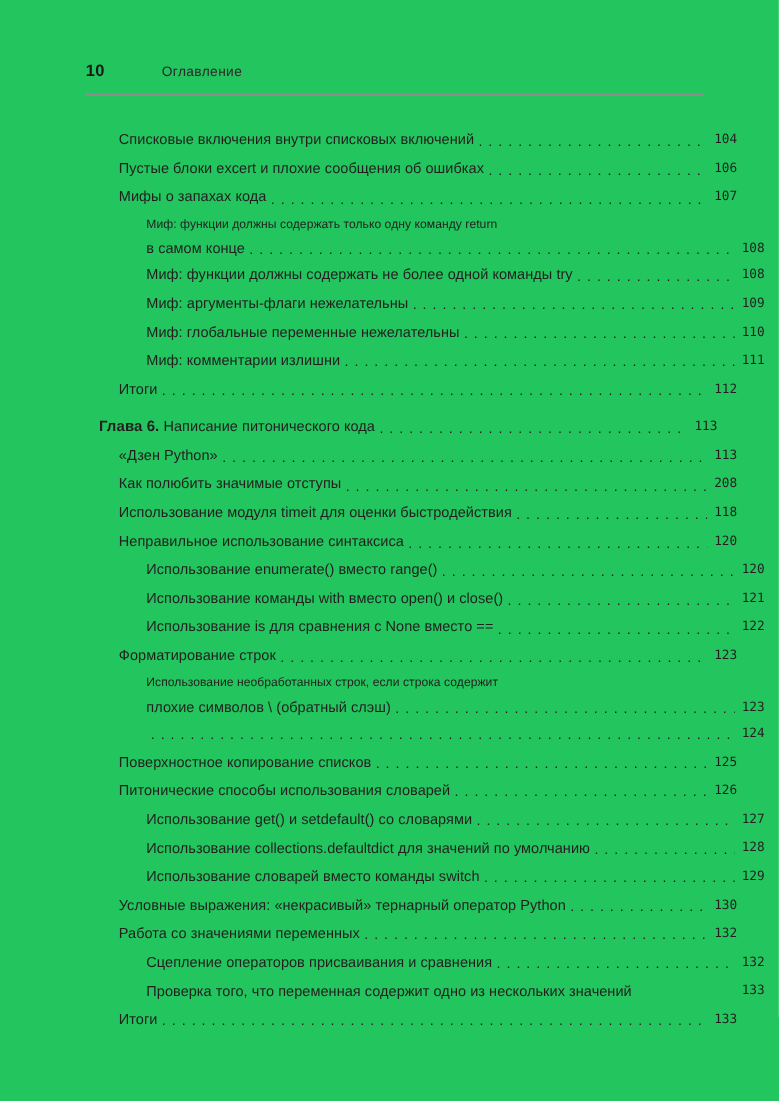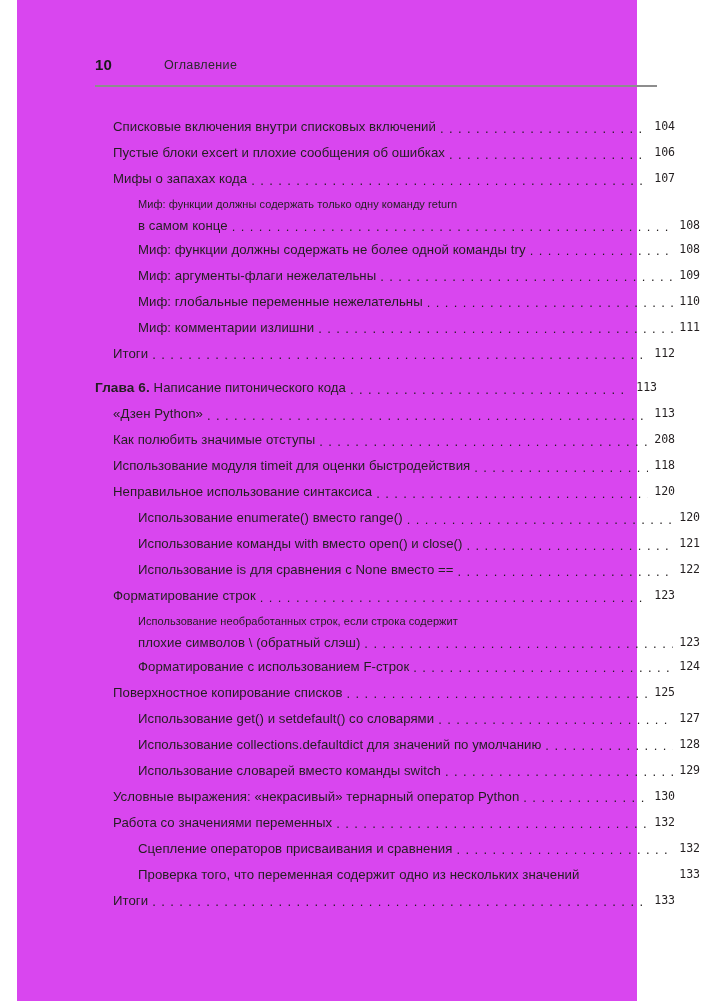--- a/index.html
+++ b/index.html
@@ -12,24 +12,23 @@
     height: 1001px;
     font-family: "Liberation Sans", sans-serif;
     color: #231f20;
     position: relative;
     overflow: hidden;
   }
 
   .page {
     position: absolute;
     left: 0; top: 0;
-    width: 620px;
+    width: 708px;
     height: 1001px;
-    background: #d946ef;
-    margin-left: 17px;
+    background: #22c55e;
   }
 
   
   .runhead {
     position: absolute;
     left: 78px;
     top: 56px;
     width: 562px;
     height: 26px;
   }
@@ -55,21 +54,21 @@
     left: 78px;
     top: 85px;
     width: 562px;
     height: 1.5px;
     background: #8d8d8d;
   }
 
   
   .toc {
     position: absolute;
-    left: 66px;
+    left: 78px;
     top: 118px;
     width: 562px;
   }
 
   .entry {
     position: relative;
     display: block;
     width: 100%;
     margin-bottom: 8.5px;
   }
@@ -293,30 +292,36 @@
       <div class="entry lvl-2 tight">
         <div class="entry-first">Использование необработанных строк, если строка содержит</div>
         <div class="entry-row">
           <span class="entry-text">плохие символов \ (обратный слэш)</span>
           <span class="leader"></span>
           <span class="page-num">123</span>
         </div>
       </div>
       <div class="entry lvl-2">
         <div class="entry-row">
-          <span class="entry-text">Форматирование с использованием F-строк</span>
           <span class="leader"></span>
           <span class="page-num">124</span>
         </div>
       </div>
       <div class="entry lvl-1">
         <div class="entry-row">
           <span class="entry-text">Поверхностное копирование списков</span>
           <span class="leader"></span>
           <span class="page-num">125</span>
+        </div>
+      </div>
+      <div class="entry lvl-1">
+        <div class="entry-row">
+          <span class="entry-text">Питонические способы использования словарей</span>
+          <span class="leader"></span>
+          <span class="page-num">126</span>
         </div>
       </div>
       <div class="entry lvl-2">
         <div class="entry-row">
           <span class="entry-text">Использование get() и setdefault() со словарями</span>
           <span class="leader"></span>
           <span class="page-num">127</span>
         </div>
       </div>
       <div class="entry lvl-2">

